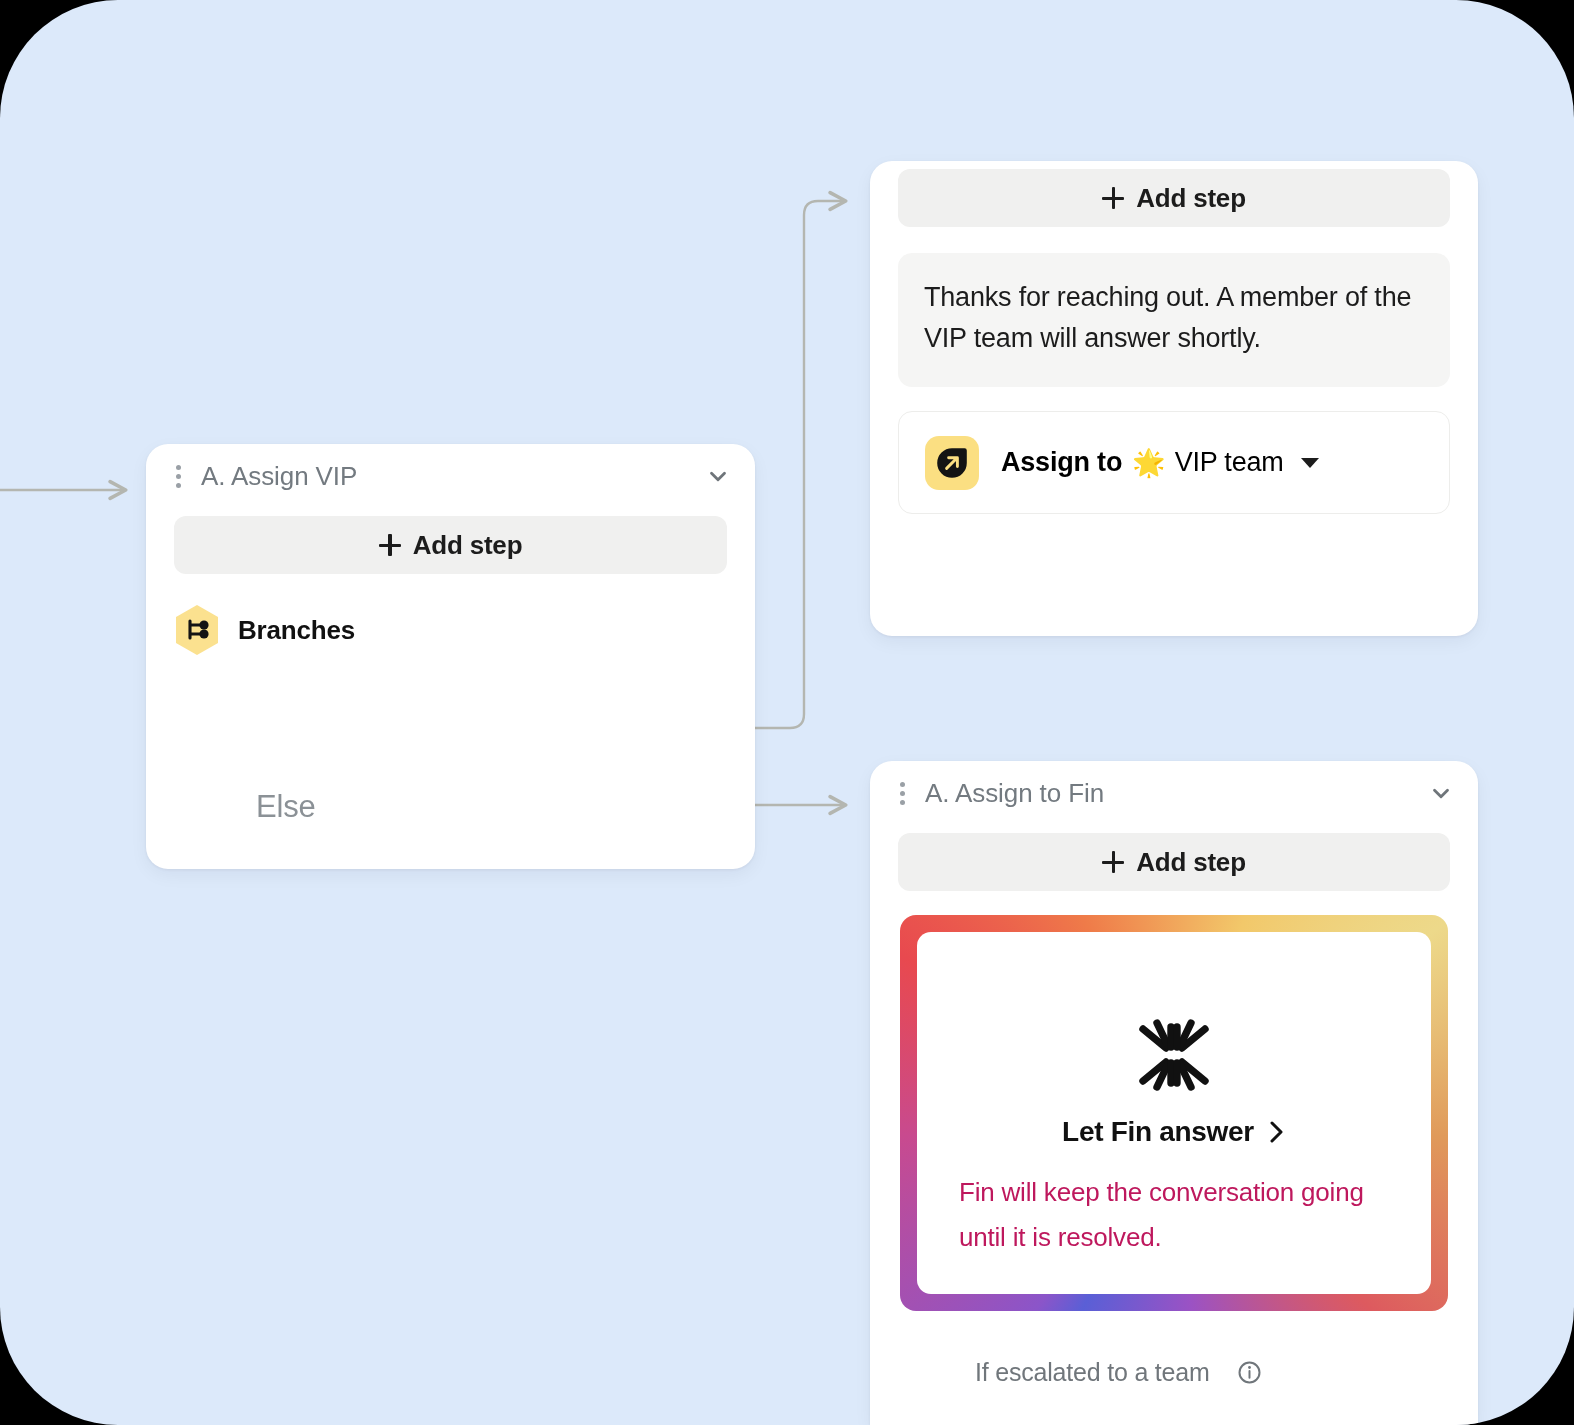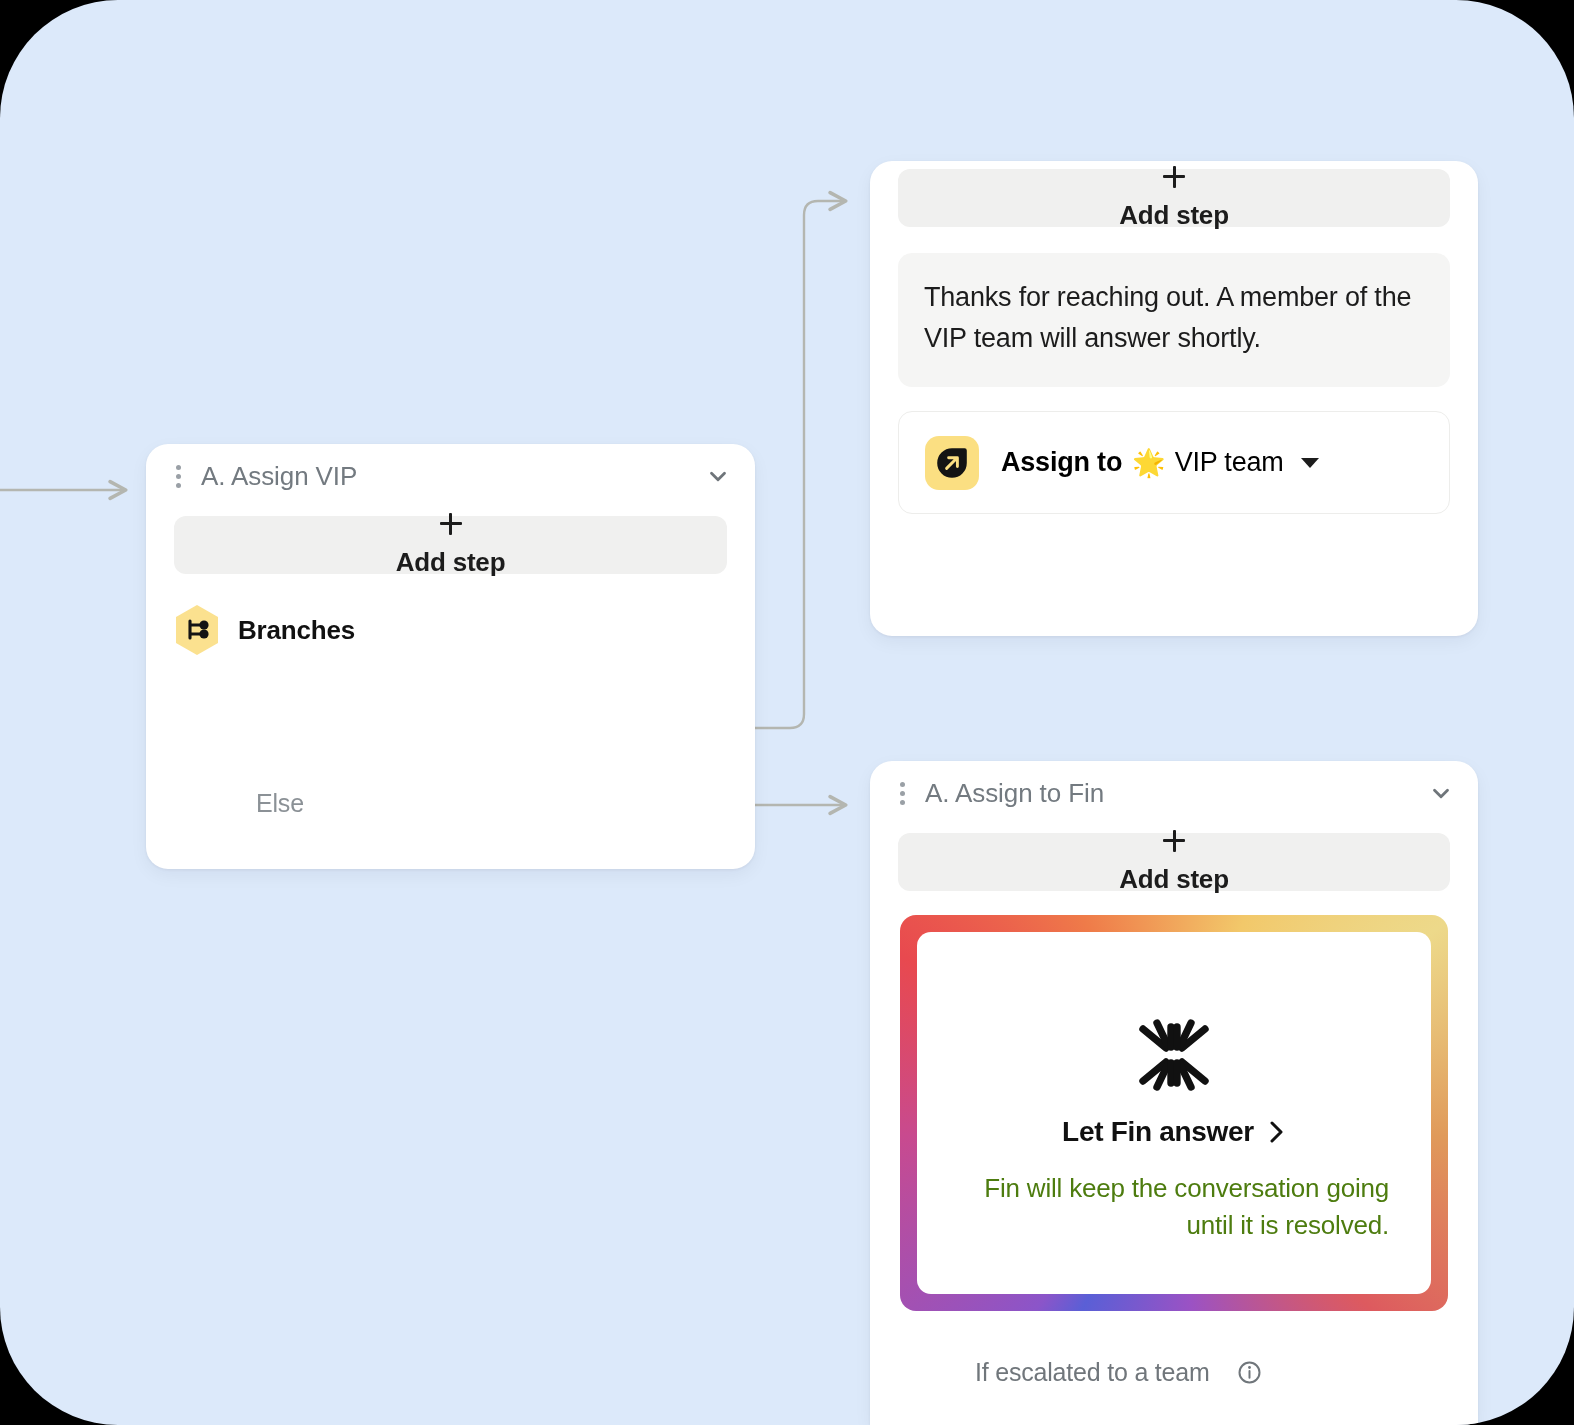--- a/index.html
+++ b/index.html
@@ -97,21 +97,20 @@
     border: none;
     border-radius: 12px;
     height: 58px;
     font-family: "Liberation Sans", sans-serif;
     font-size: 26px;
     font-weight: bold;
     color: #1c1c1c;
     letter-spacing: -0.2px;
     cursor: pointer;
     box-sizing: border-box;
-    flex-direction: column;
   }
   .plus-icon {
     position: relative;
     width: 22px;
     height: 22px;
     flex: 0 0 22px;
   }
   .plus-icon::before,
   .plus-icon::after {
     content: "";
@@ -169,21 +168,21 @@
     color: #1c1c1c;
     letter-spacing: -0.2px;
     box-sizing: border-box;
     z-index: 3;
     cursor: pointer;
   }
   .else-label {
     position: absolute;
     left: 252px;
     top: 789px;
-    font-size: 25px;
+    font-size: 31px;
     color: #8b9196;
     letter-spacing: -0.2px;
     background: #ffffff;
     padding: 0 4px;
     z-index: 3;
   }
 
   
   #card-vip {
     left: 870px;
@@ -301,24 +300,24 @@
     gap: 14px;
     font-size: 28px;
     font-weight: bold;
     color: #111111;
     letter-spacing: -0.3px;
     cursor: pointer;
   }
   .fin-sub {
     margin-top: 22px;
     width: 430px;
-    text-align: right;
+    text-align: left;
     font-size: 26px;
-    line-height: 37px;
-    color: #4d7c0f;
+    line-height: 45px;
+    color: #be185d;
     letter-spacing: -0.2px;
   }
 
   .escalate-row {
     position: absolute;
     left: 975px;
     top: 1358px;
     display: flex;
     align-items: center;
     gap: 27px;

